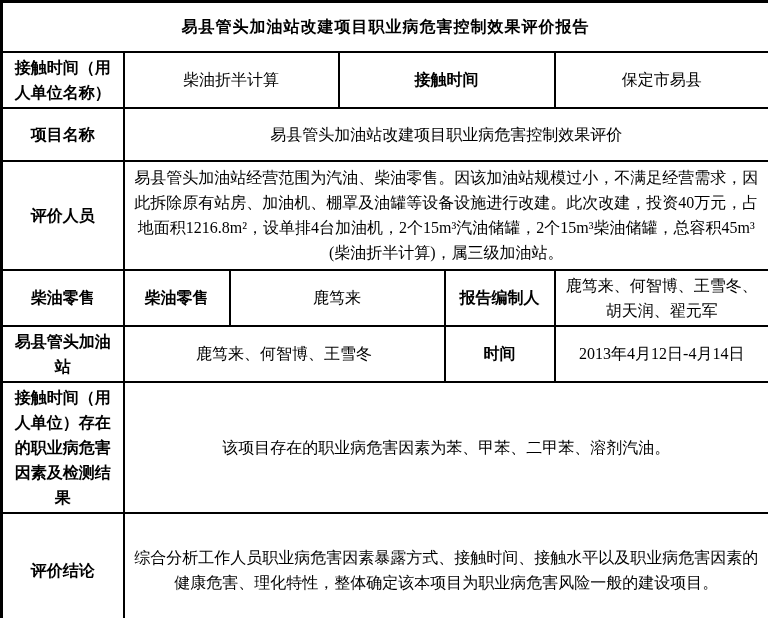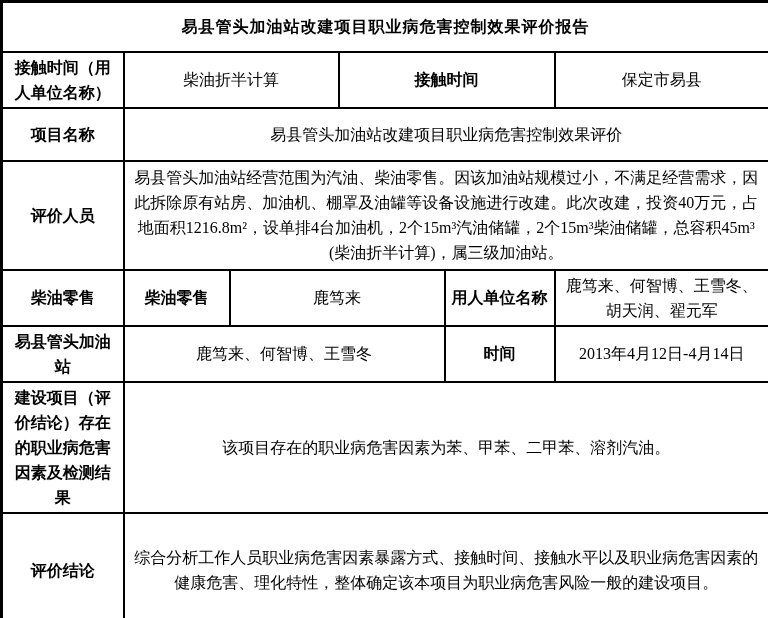--- a/index.html
+++ b/index.html
@@ -88,33 +88,33 @@
 
   <tr class="r3">
     <td class="label">评价人员</td>
     <td colspan="5" class="justify">易县管头加油站经营范围为汽油、柴油零售。因该加油站规模过小，不满足经营需求，因此拆除原有站房、加油机、棚罩及油罐等设备设施进行改建。此次改建，投资40万元，占地面积1216.8m²，设单排4台加油机，2个15m³汽油储罐，2个15m³柴油储罐，总容积45m³(柴油折半计算)，属三级加油站。</td>
   </tr>
 
   <tr class="r4">
     <td class="label">柴油零售</td>
     <td class="label">柴油零售</td>
     <td colspan="2">鹿笃来</td>
-    <td class="label">用人单位名称</td>
+    <td class="label">报告编制人</td>
     <td>鹿笃来、何智博、王雪冬、胡天润、翟元军</td>
   </tr>
 
   <tr class="r5">
     <td class="label">易县管头加油站</td>
     <td colspan="3">鹿笃来、何智博、王雪冬</td>
     <td class="label">时间</td>
     <td>2013年4月12日-4月14日</td>
   </tr>
 
   <tr class="r6">
-    <td class="label">建设项目（评价结论）存在的职业病危害因素及检测结果</td>
+    <td class="label">接触时间（用人单位）存在的职业病危害因素及检测结果</td>
     <td colspan="5" class="left">该项目存在的职业病危害因素为苯、甲苯、二甲苯、溶剂汽油。</td>
   </tr>
 
   <tr class="r7">
     <td class="label">评价结论</td>
     <td colspan="5" class="left">综合分析工作人员职业病危害因素暴露方式、接触时间、接触水平以及职业病危害因素的健康危害、理化特性，整体确定该本项目为职业病危害风险一般的建设项目。</td>
   </tr>
 </tbody>
   </table>
 

